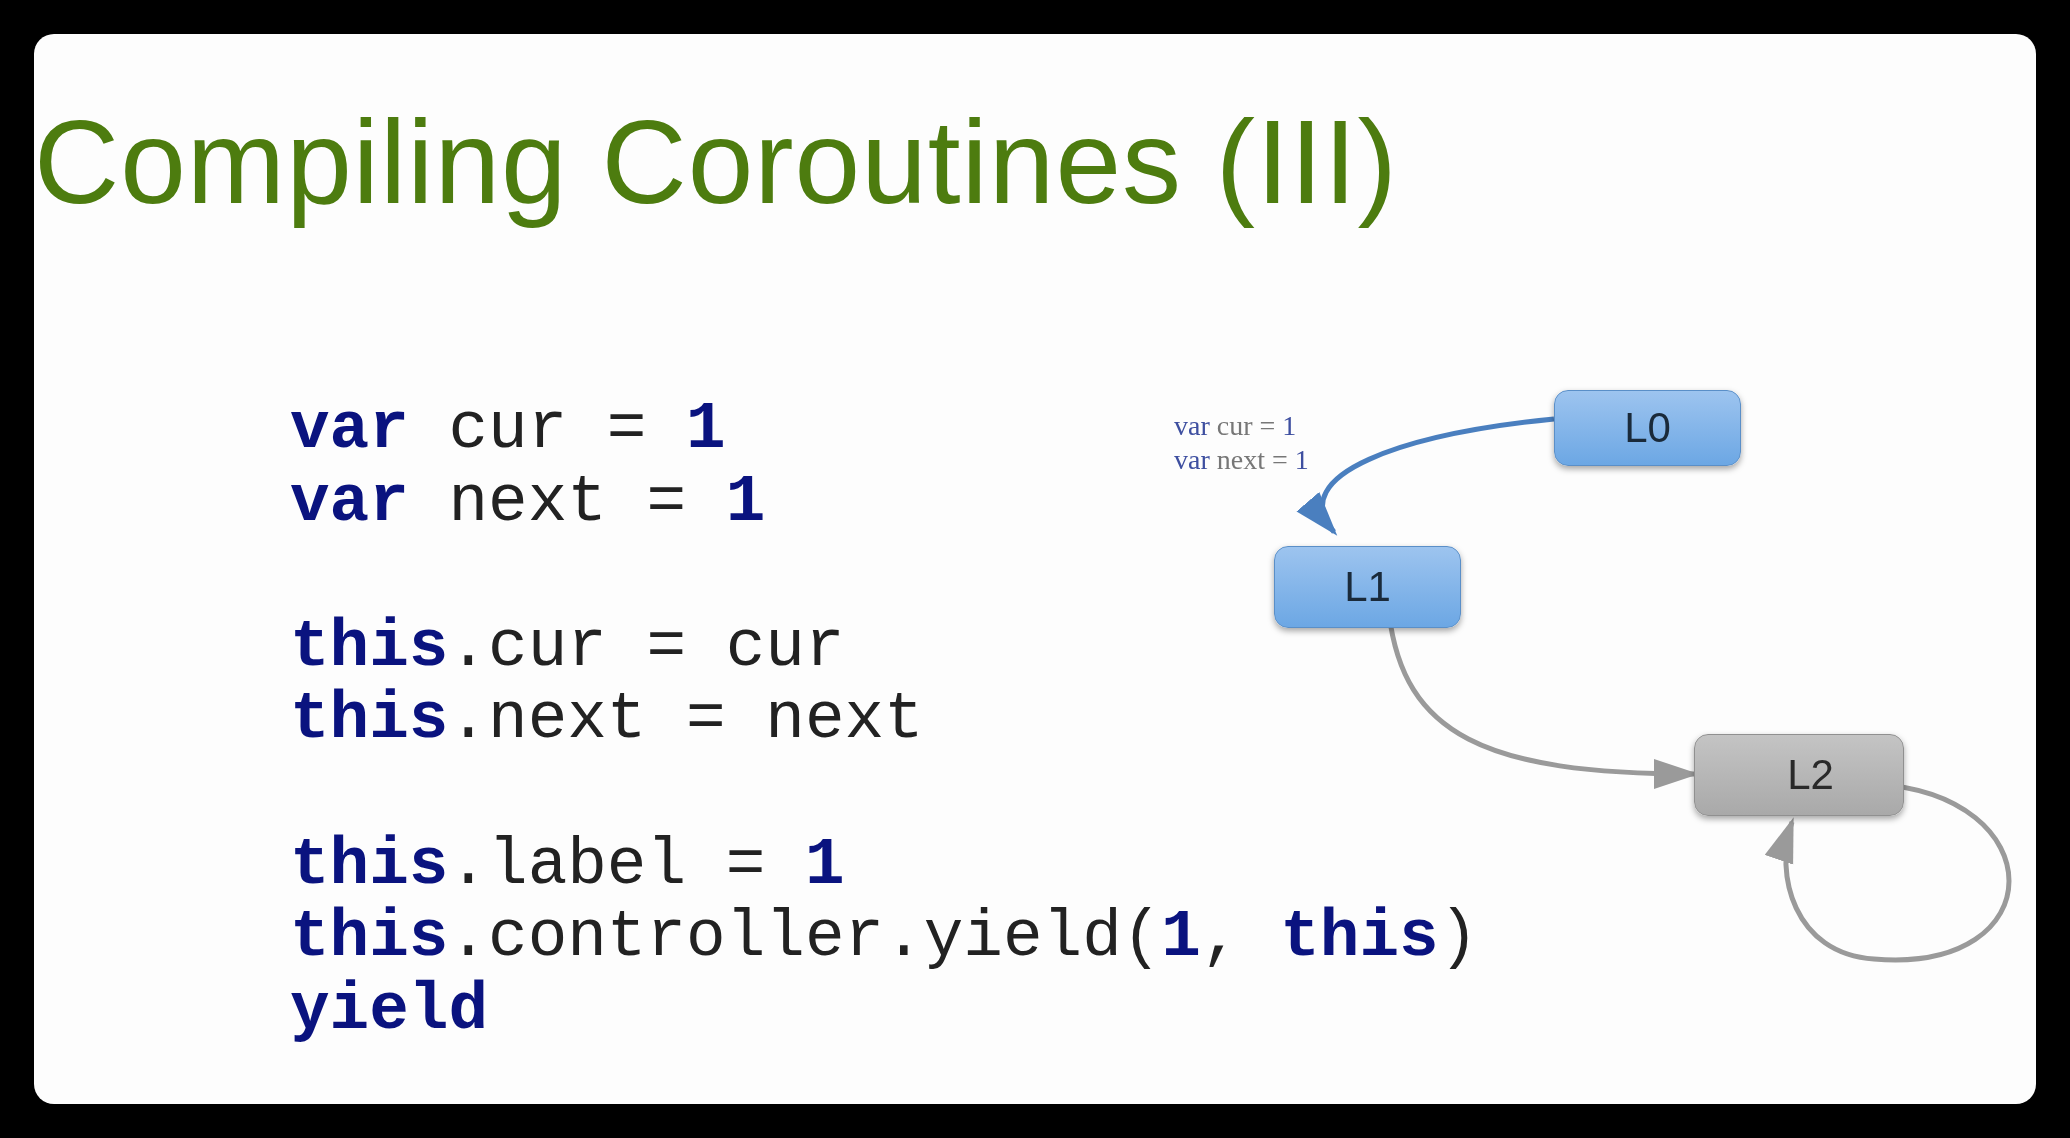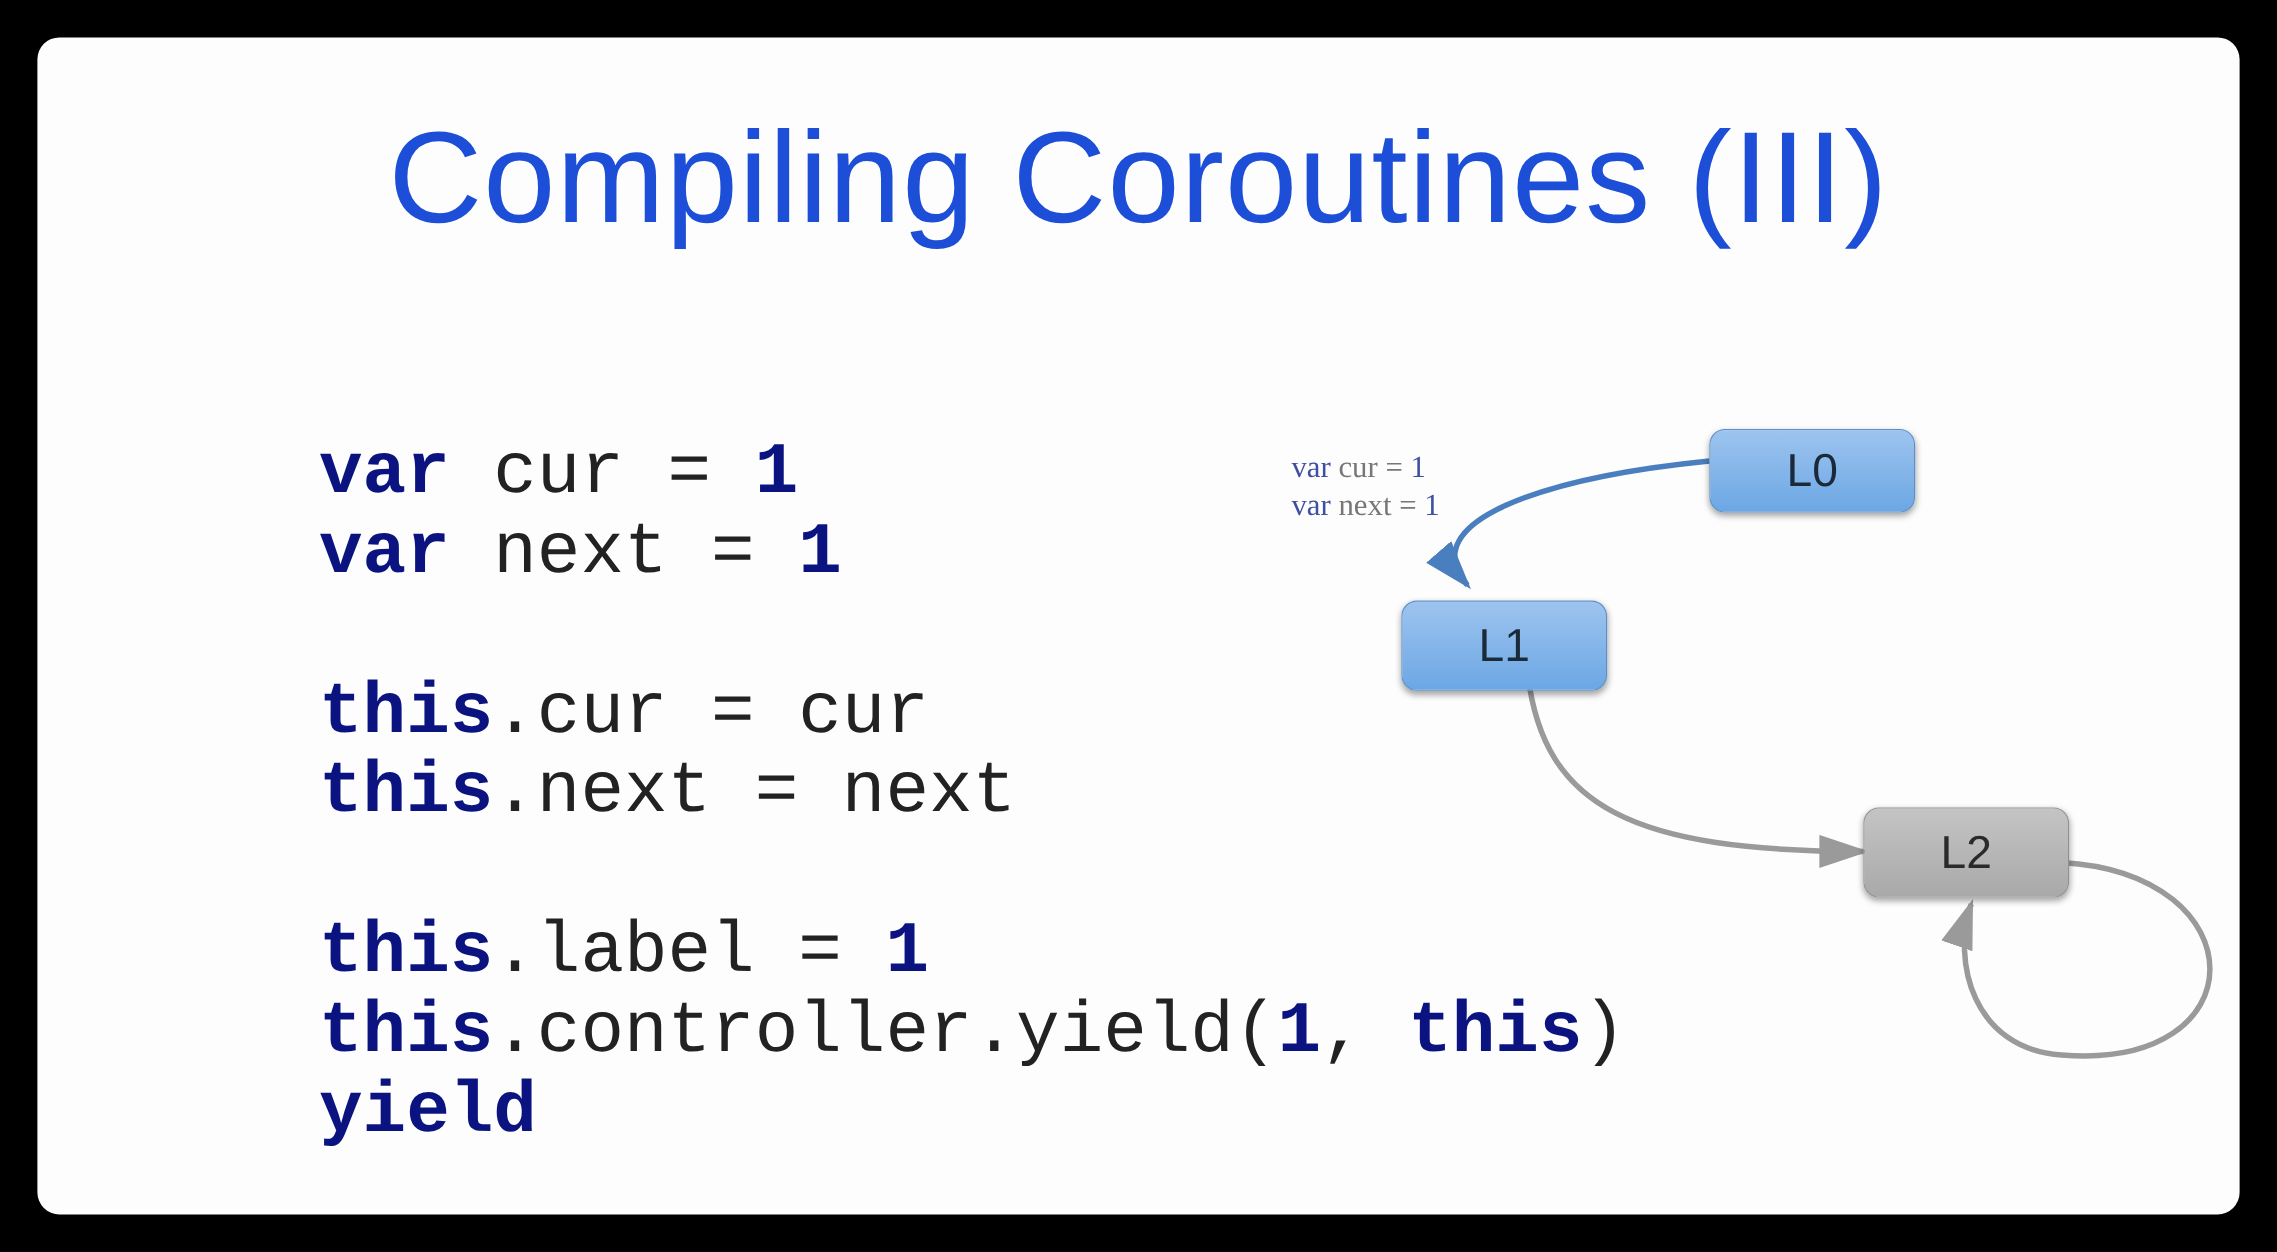--- a/index.html
+++ b/index.html
@@ -18,25 +18,24 @@
     height: 1070px;
     background: #fdfdfd;
     border-radius: 20px;
     overflow: hidden;
   }
   .title {
     position: absolute;
     top: 60px;
     left: 0;
     width: 100%;
-    text-align: center;
     font-size: 118px;
     font-weight: 400;
     letter-spacing: 1px;
-    color: #1d4ed8;
+    color: #4d7c0f;
   }
   .bullet {
     position: absolute;
     left: 84px;
     top: 278px;
     font-size: 68px;
     font-weight: 400;
     color: #111;
     font-family: "Helvetica Neue", Helvetica, Arial, sans-serif;
   }
@@ -82,20 +81,21 @@
   }
   .node.blue {
     background: linear-gradient(#9dc4ef, #6ca7e4);
     border: 1px solid #5a8fc8;
     color: #1a2a3a;
   }
   .node.gray {
     background: linear-gradient(#c4c4c4, #a9a9a9);
     border: 1px solid #909090;
     color: #2a2a2a;
+    padding-left: 23px;
   }
   .edge-label {
     position: absolute;
     font-family: Liberation Serif, serif;
     font-size: 28px;
     color: #777;
     line-height: 1.2;
     white-space: pre;
   }
   .edge-label .lk { color: #3e4fa0; }

